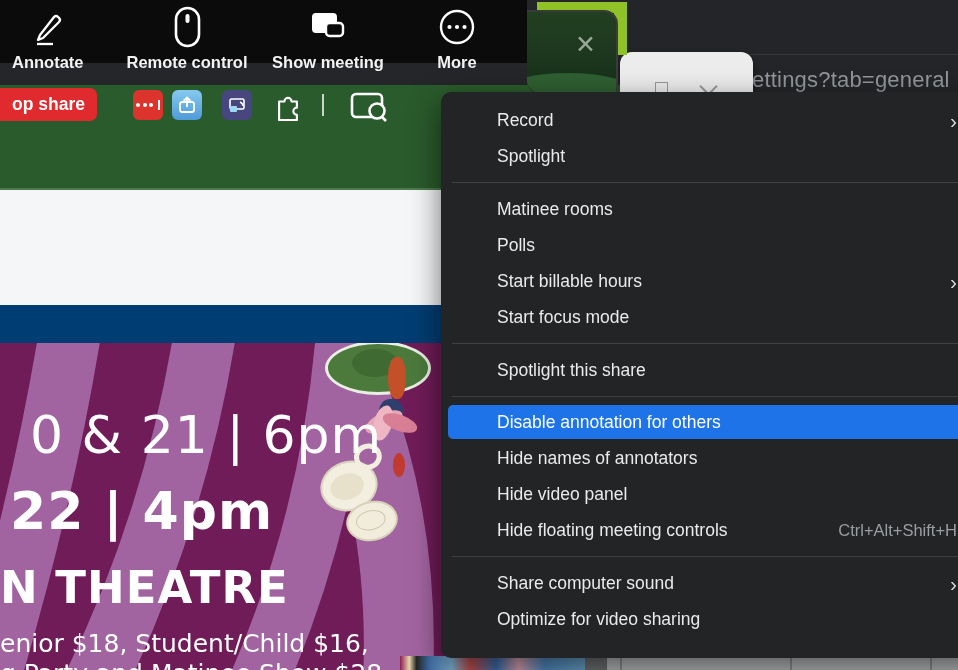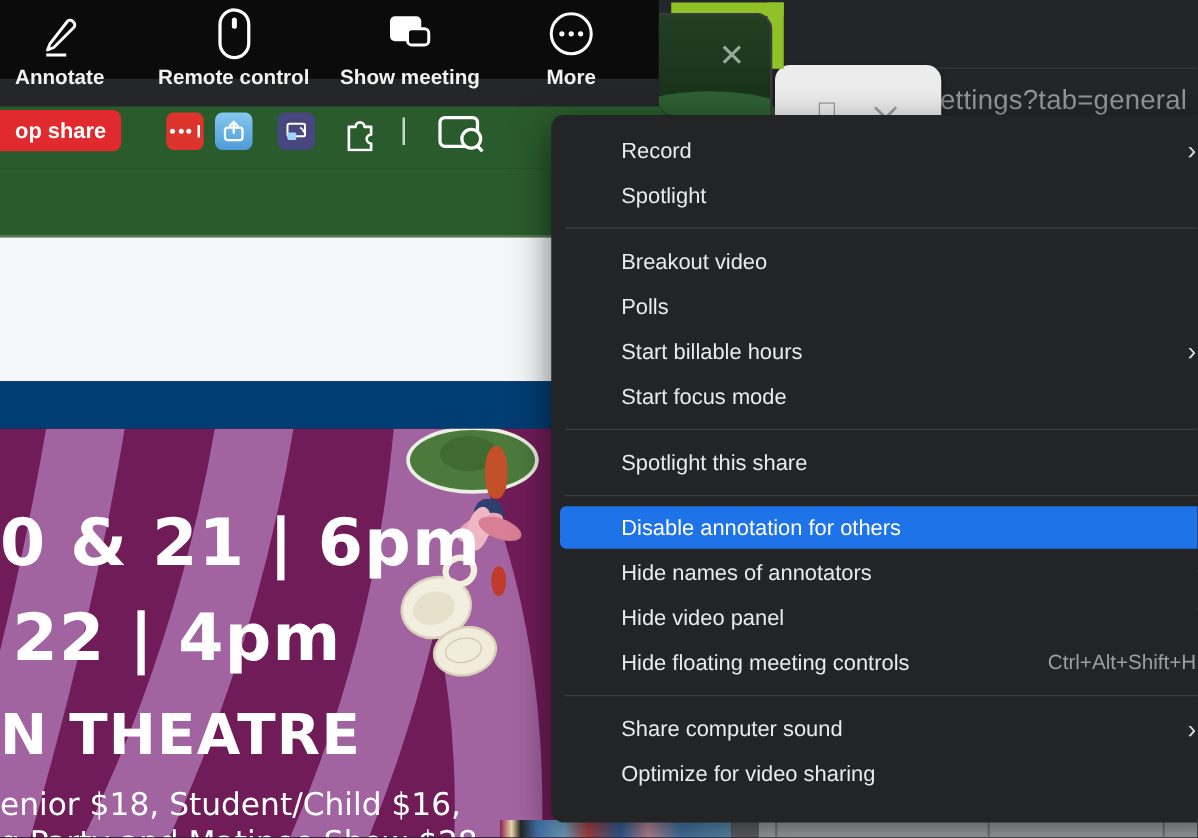--- a/index.html
+++ b/index.html
@@ -39,21 +39,21 @@
   .ext-plain{position:absolute;top:4px;}
 
   
   .bookmark{position:absolute;top:63px;display:flex;align-items:center;gap:8px;color:#eef3ee;font-size:17.5px;}
   .bm-overflow{position:absolute;left:376px;top:60px;color:#fff;font-size:21px;font-weight:bold;}
 
   
   .poster{position:absolute;left:0;top:258px;width:630px;height:327px;background:#701c58;overflow:hidden;}
   .poster svg.stripes{position:absolute;left:0;top:0;}
   .poster-text{position:absolute;color:#fff;font-family:"DejaVu Sans",sans-serif;white-space:nowrap;}
-  .pt1{left:0;top:62px;font-size:52px;font-weight:bold;letter-spacing:1px;}
+  .pt1{left:0;top:62px;font-size:52px;font-weight:normal;letter-spacing:1px;padding-left:30px;}
   .pt2{left:10px;top:138px;font-size:52px;font-weight:bold;letter-spacing:1px;}
   .pt3{left:0;top:218px;font-size:45px;font-weight:bold;letter-spacing:1px;}
   .pt4{left:0;top:286px;font-size:25px;font-weight:500;}
   .pt5{left:0;top:316px;font-size:25px;font-weight:500;}
   .blob{position:absolute;border-radius:50%;}
   .bush{left:325px;top:-2px;width:100px;height:48px;background:#4c7a3c;border:3px solid #e9efe2;}
   .bush2{left:352px;top:6px;width:46px;height:28px;background:#3f6b33;}
   .tuft{left:388px;top:14px;width:18px;height:42px;background:#c4502a;border-radius:45%;}
   .figure{left:379px;top:56px;width:24px;height:28px;background:#2e3f6e;border-radius:45%;}
   .petal{position:absolute;background:#e9a6b6;border-radius:50%;}
@@ -270,21 +270,21 @@
         <span>Record</span>
         <span class="chev">›</span>
       </li>
       <li class="mi">
         <span>Spotlight</span>
       </li>
     </ul>
     <div class="mdiv"></div>
     <ul>
       <li class="mi">
-        <span>Breakout video</span>
+        <span>Matinee rooms</span>
       </li>
       <li class="mi">
         <span>Polls</span>
       </li>
       <li class="mi">
         <span>Start billable hours</span>
         <span class="chev">›</span>
       </li>
       <li class="mi">
         <span>Start focus mode</span>

